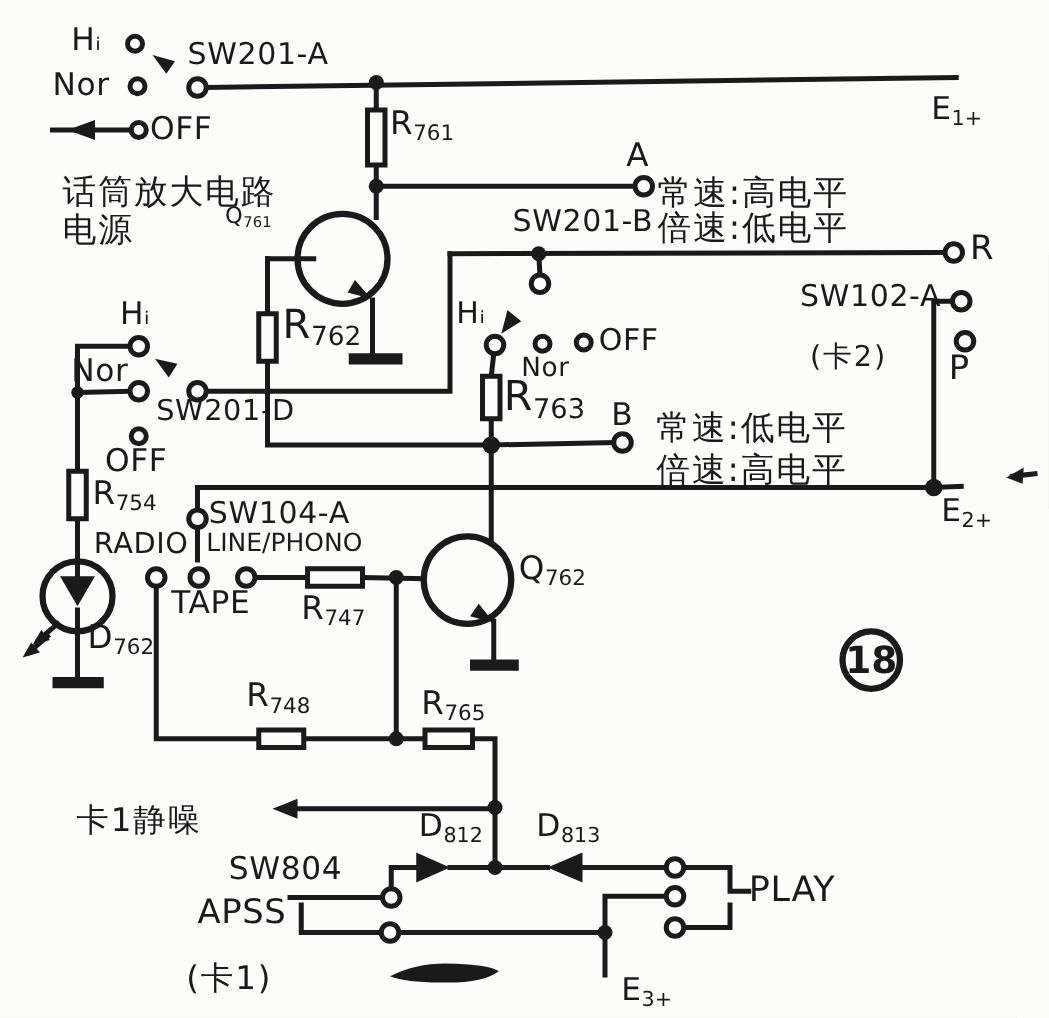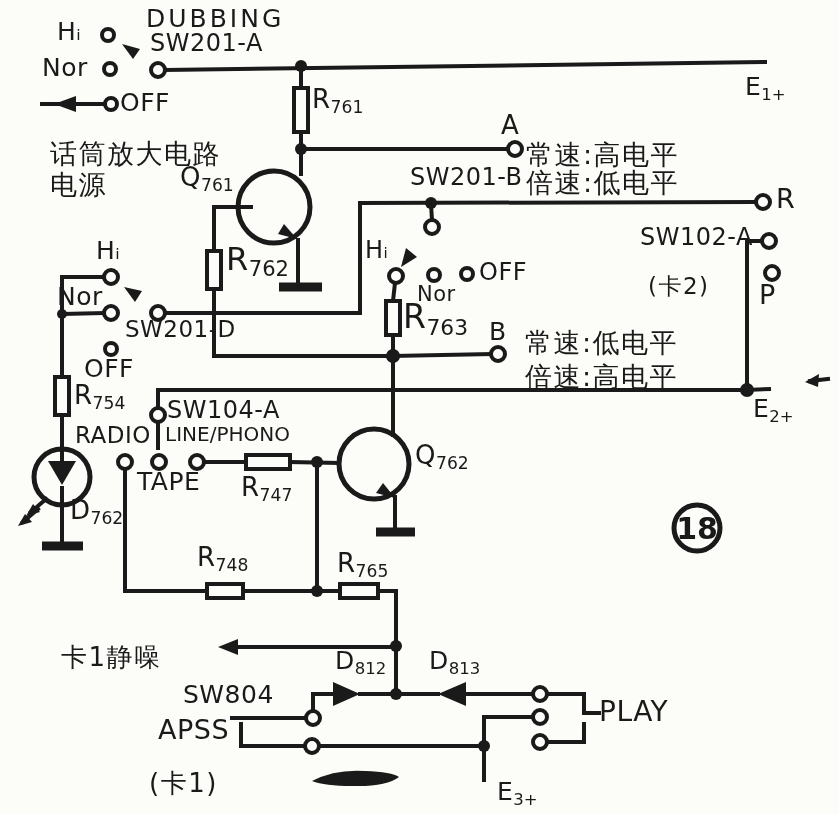--- a/index.html
+++ b/index.html
@@ -184,30 +184,29 @@
       <circle class="n" cx="317" cy="591" r="6"></circle>
       <circle class="n" cx="396" cy="646" r="6"></circle>
       <circle class="n" cx="396" cy="694" r="6"></circle>
       <circle class="n" cx="484" cy="746" r="6"></circle>
     </g>
 
     <path class="s" d="M312,781 Q335,769 365,771 Q392,772 399,777 Q386,787 352,786 Q325,786 312,781 Z"></path>
     <circle class="w w5" cx="697" cy="528" r="23"></circle>
   </svg>
 
-  <span class="lbl" style="left:146px;top:6px;font-size:25px;letter-spacing:3px">DUBBING</span>
   <span class="lbl" style="left:150px;top:31px;font-size:24px">SW201-A</span>
   <span class="lbl" style="left:57px;top:19px;font-size:25px">Hᵢ</span>
   <span class="lbl" style="left:42px;top:55px;font-size:25px">Nor</span>
   <span class="lbl" style="left:120px;top:90px;font-size:25px">OFF</span>
   <span class="lbl cjk" style="left:50px;top:112px;font-size:27px">话筒放大电路</span>
   <span class="lbl cjk" style="left:50px;top:143px;font-size:27px">电源</span>
 
   <span class="lbl" style="left:312px;top:86px;font-size:26px"><span>R</span><sub>761</sub></span>
-  <span class="lbl" style="left:180px;top:164px;font-size:26px"><span>Q</span><sub>761</sub></span>
+  <span class="lbl" style="left:180px;top:164px;font-size:18px"><span>Q</span><sub>761</sub></span>
   <span class="lbl" style="left:226px;top:243px;font-size:32px"><span>R</span><sub>762</sub></span>
 
   <span class="lbl" style="left:501px;top:112px;font-size:26px">A</span>
   <span class="lbl cjk" style="left:526px;top:141px;font-size:27px">倍速:低电平</span>
   <span class="lbl cjk" style="left:526px;top:113px;font-size:27px">常速:高电平</span>
   <span class="lbl" style="left:745px;top:74px;font-size:25px"><span>E</span><sub>1+</sub></span>
 
   <span class="lbl" style="left:410px;top:165px;font-size:24px">SW201-B</span>
   <span class="lbl" style="left:776px;top:185px;font-size:27px">R</span>
   <span class="lbl" style="left:640px;top:225px;font-size:24px">SW102-A</span>

